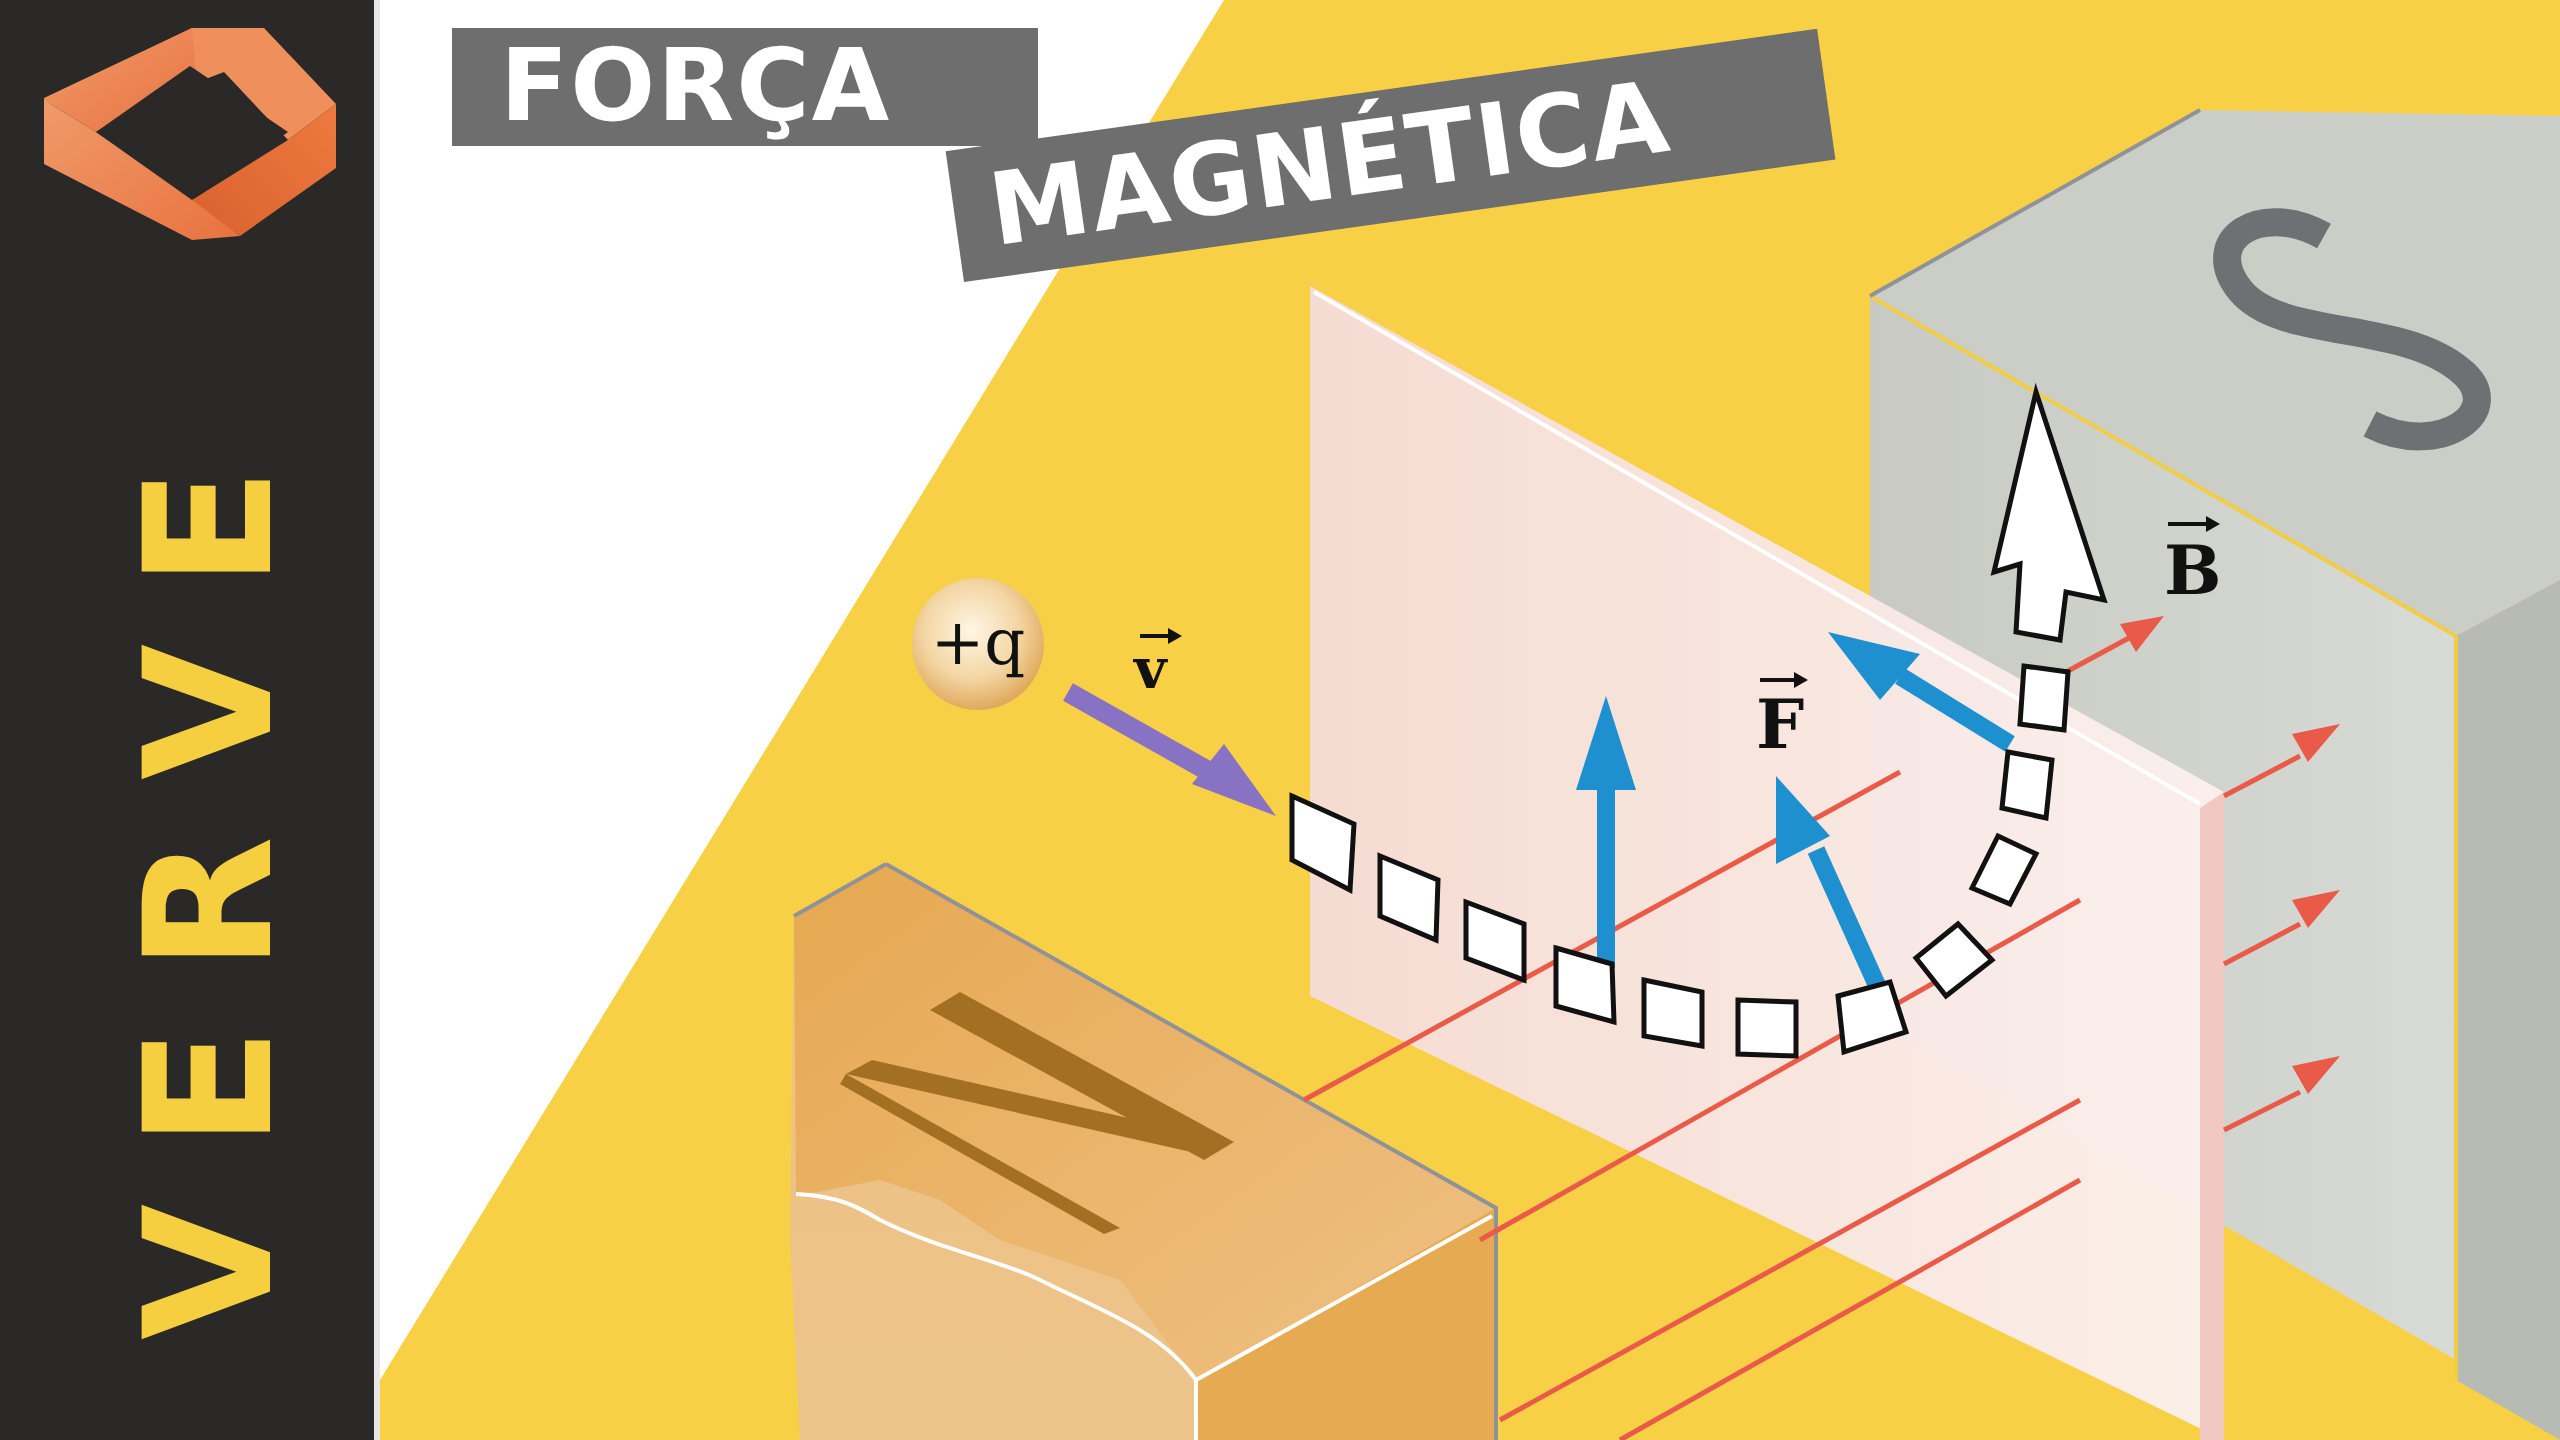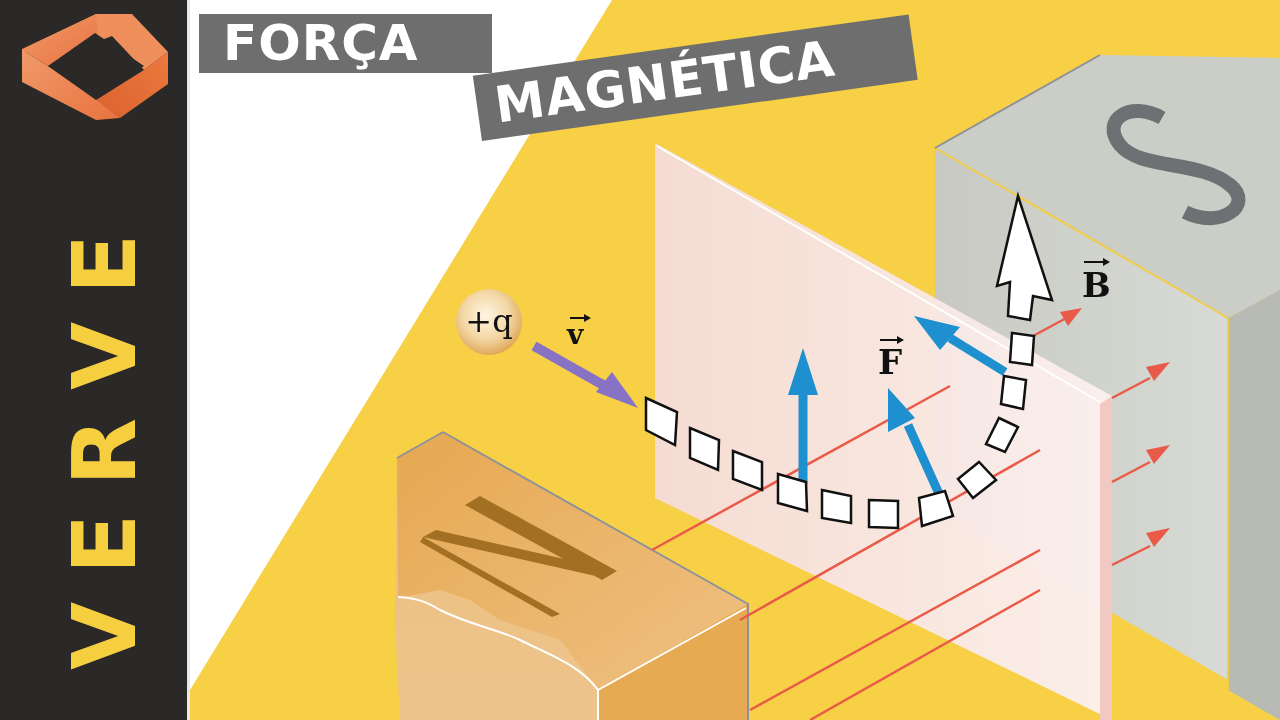--- a/index.html
+++ b/index.html
@@ -1,21 +1,21 @@
 <!DOCTYPE html>
 <html><head>
 <meta charset="utf-8">
 <style>
   html, body { margin: 0; padding: 0; }
   body { width: 1280px; height: 720px; overflow: hidden; background: #ffffff; position: relative; font-family: "DejaVu Sans", sans-serif; }
   .sidebar { position: absolute; left: 0; top: 0; width: 187px; height: 720px; background: #2a2927; }
   .sidebar-edge { position: absolute; left: 187px; top: 0; width: 3px; height: 720px; background: #e8e8e8; }
   .scene { position: absolute; left: 0; top: 0; width: 1280px; height: 720px; }
   .title-box { position: absolute; background: #6e6e6e; color: #ffffff; font-family: "DejaVu Sans", sans-serif; font-weight: bold; letter-spacing: 1px; }
-  .title-forca { left: 199px; top: 14px; width: 293px; height: 59px; font-size: 50px; line-height: 59px; padding-left: 24px; box-sizing: border-box; }
+  .title-forca { left: 226px; top: 14px; width: 293px; height: 59px; font-size: 50px; line-height: 59px; padding-left: 24px; box-sizing: border-box; }
   .title-magnetica { left: 482px; top: 75px; width: 440px; height: 66px; font-size: 50px; line-height: 66px; padding-left: 18px; box-sizing: border-box; transform-origin: left bottom; transform: rotate(-8deg); }
 </style>
 </head>
 <body>
 
 <div class="sidebar"></div>
 <div class="sidebar-edge"></div>
 
 <svg class="scene" viewBox="0 0 1280 720" width="1280" height="720" xmlns="http://www.w3.org/2000/svg">
   <defs>

